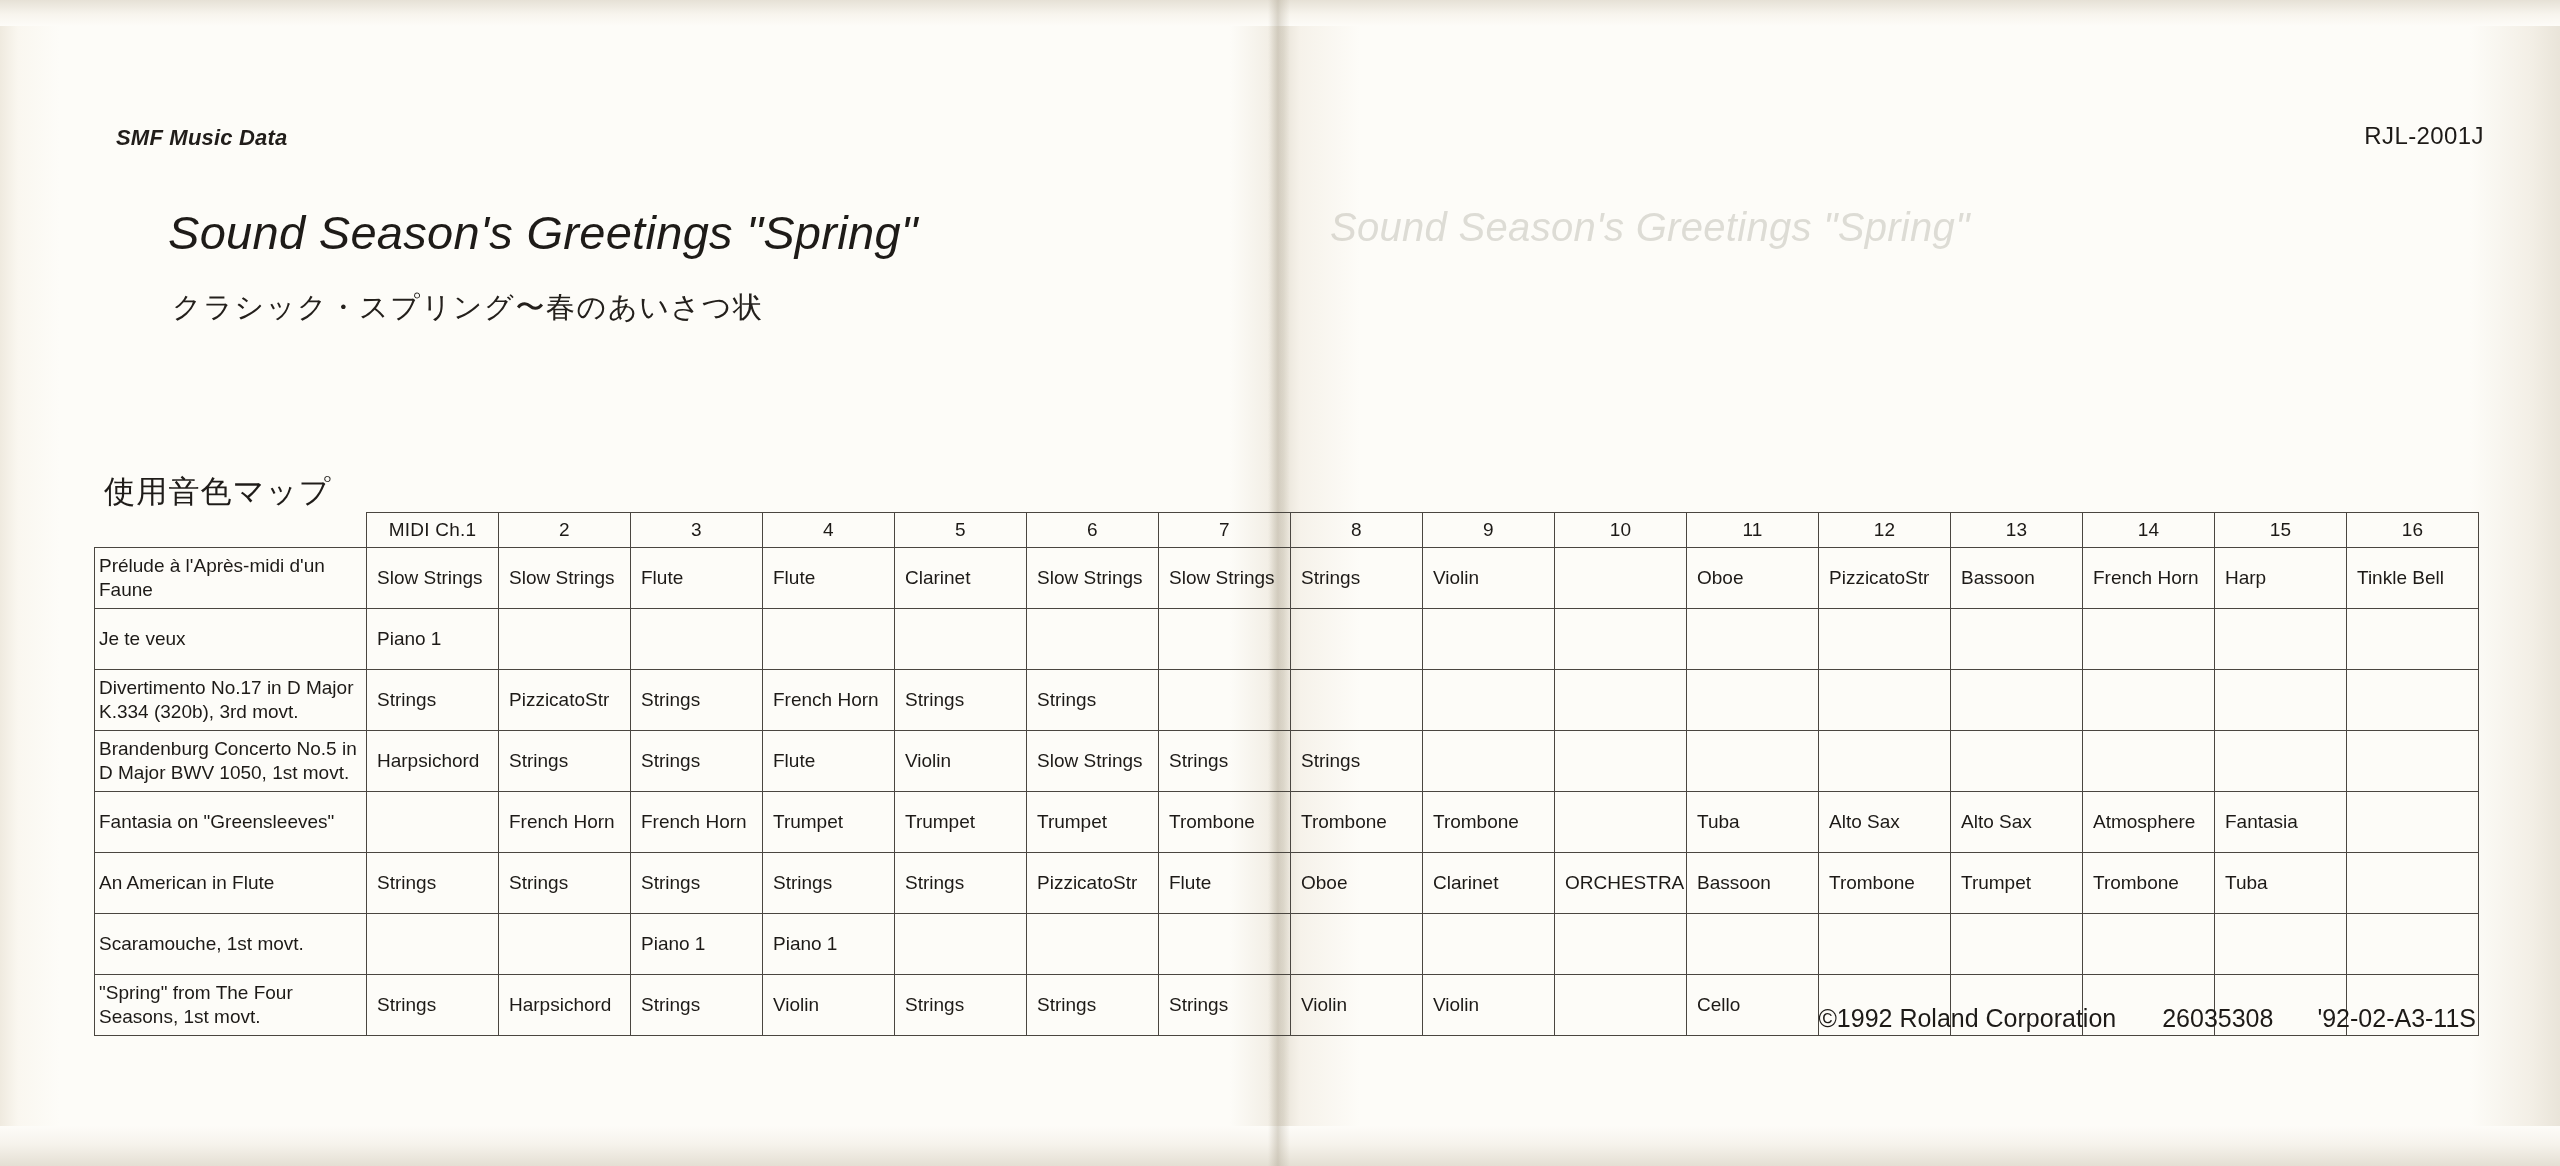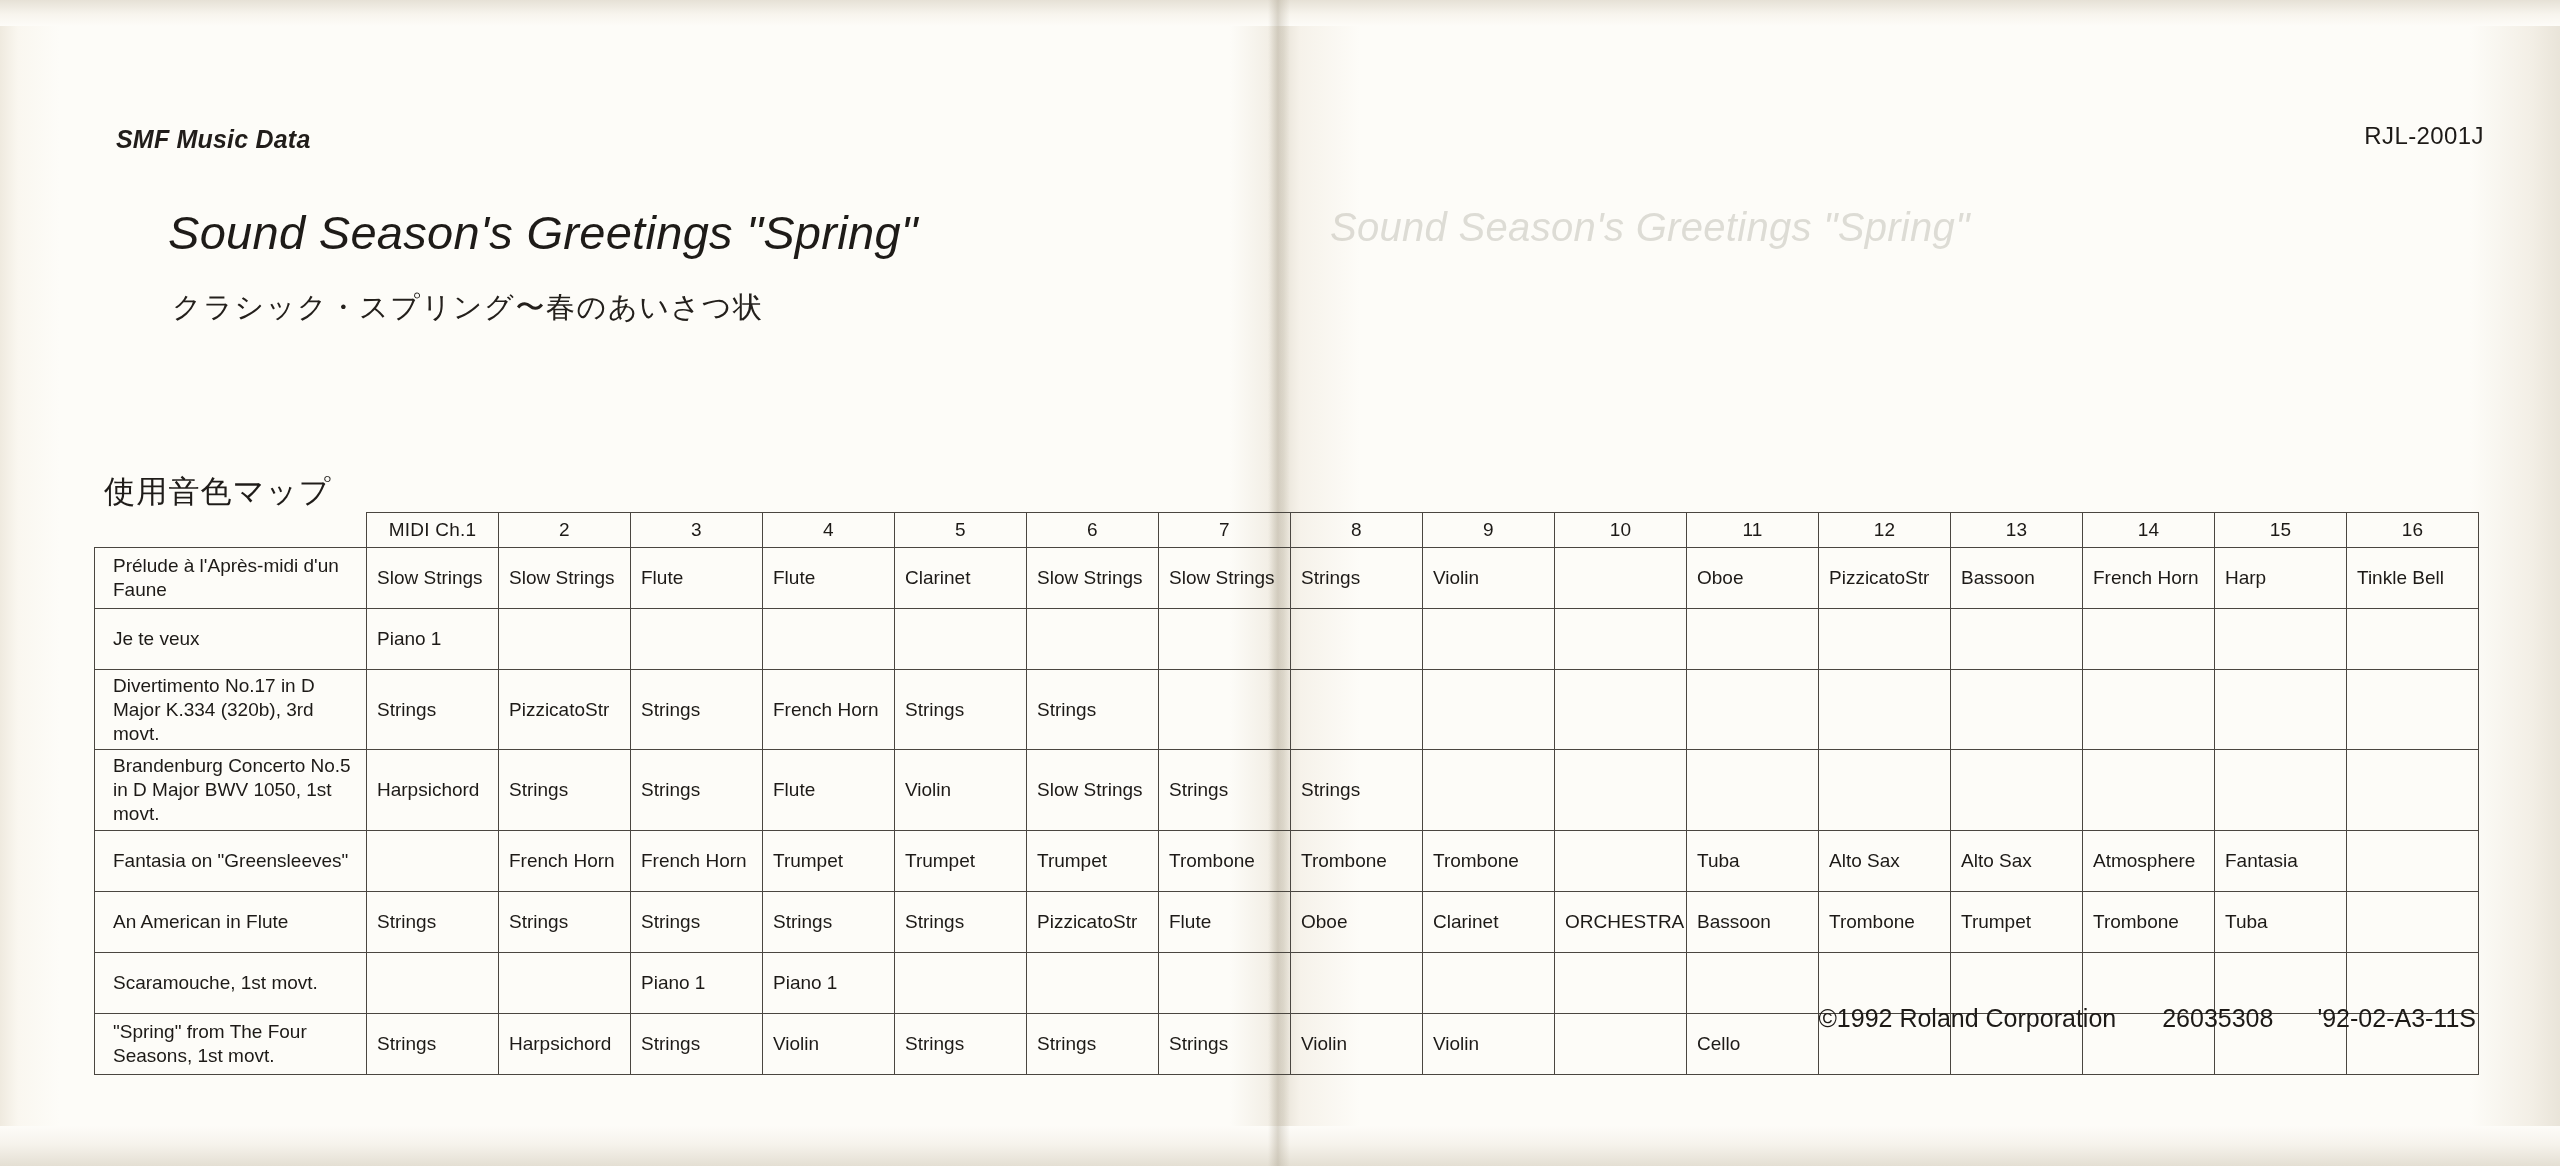--- a/index.html
+++ b/index.html
@@ -42,21 +42,21 @@
   .fold {
     position: absolute;
     top: 0; left: 1268px; width: 22px; height: 1166px;
     background: linear-gradient(to right, rgba(190,183,168,0.0) 0%, rgba(176,168,150,0.45) 45%, rgba(176,168,150,0.30) 60%, rgba(255,255,255,0.0) 100%);
     pointer-events: none;
   }
 
   .hdr-left {
     position: absolute;
     left: 116px; top: 125px;
-    font-size: 25px;
+    font-size: 22px;
     font-weight: bold;
     font-style: italic;
     color: #211d1a;
     letter-spacing: 0.2px;
   }
   .hdr-right {
     position: absolute;
     right: 76px; top: 122px;
     font-size: 24px;
     color: #1d1a17;
@@ -129,21 +129,21 @@
     border-left: none;
     background: transparent;
   }
   table.pmap tbody td {
     height: 52px;
     text-align: left;
   }
   table.pmap tbody td.song {
     font-size: 19px;
     line-height: 1.25;
-    padding: 4px 8px 4px 18px;
+    padding: 4px 8px 4px 4px;
   }
   .col-song { width: 272px; }
   .col-ch { width: 132px; }
 
   .footer {
     position: absolute;
     right: 84px; top: 1004px;
     font-size: 25px;
     color: #1d1a17;
     white-space: nowrap;

